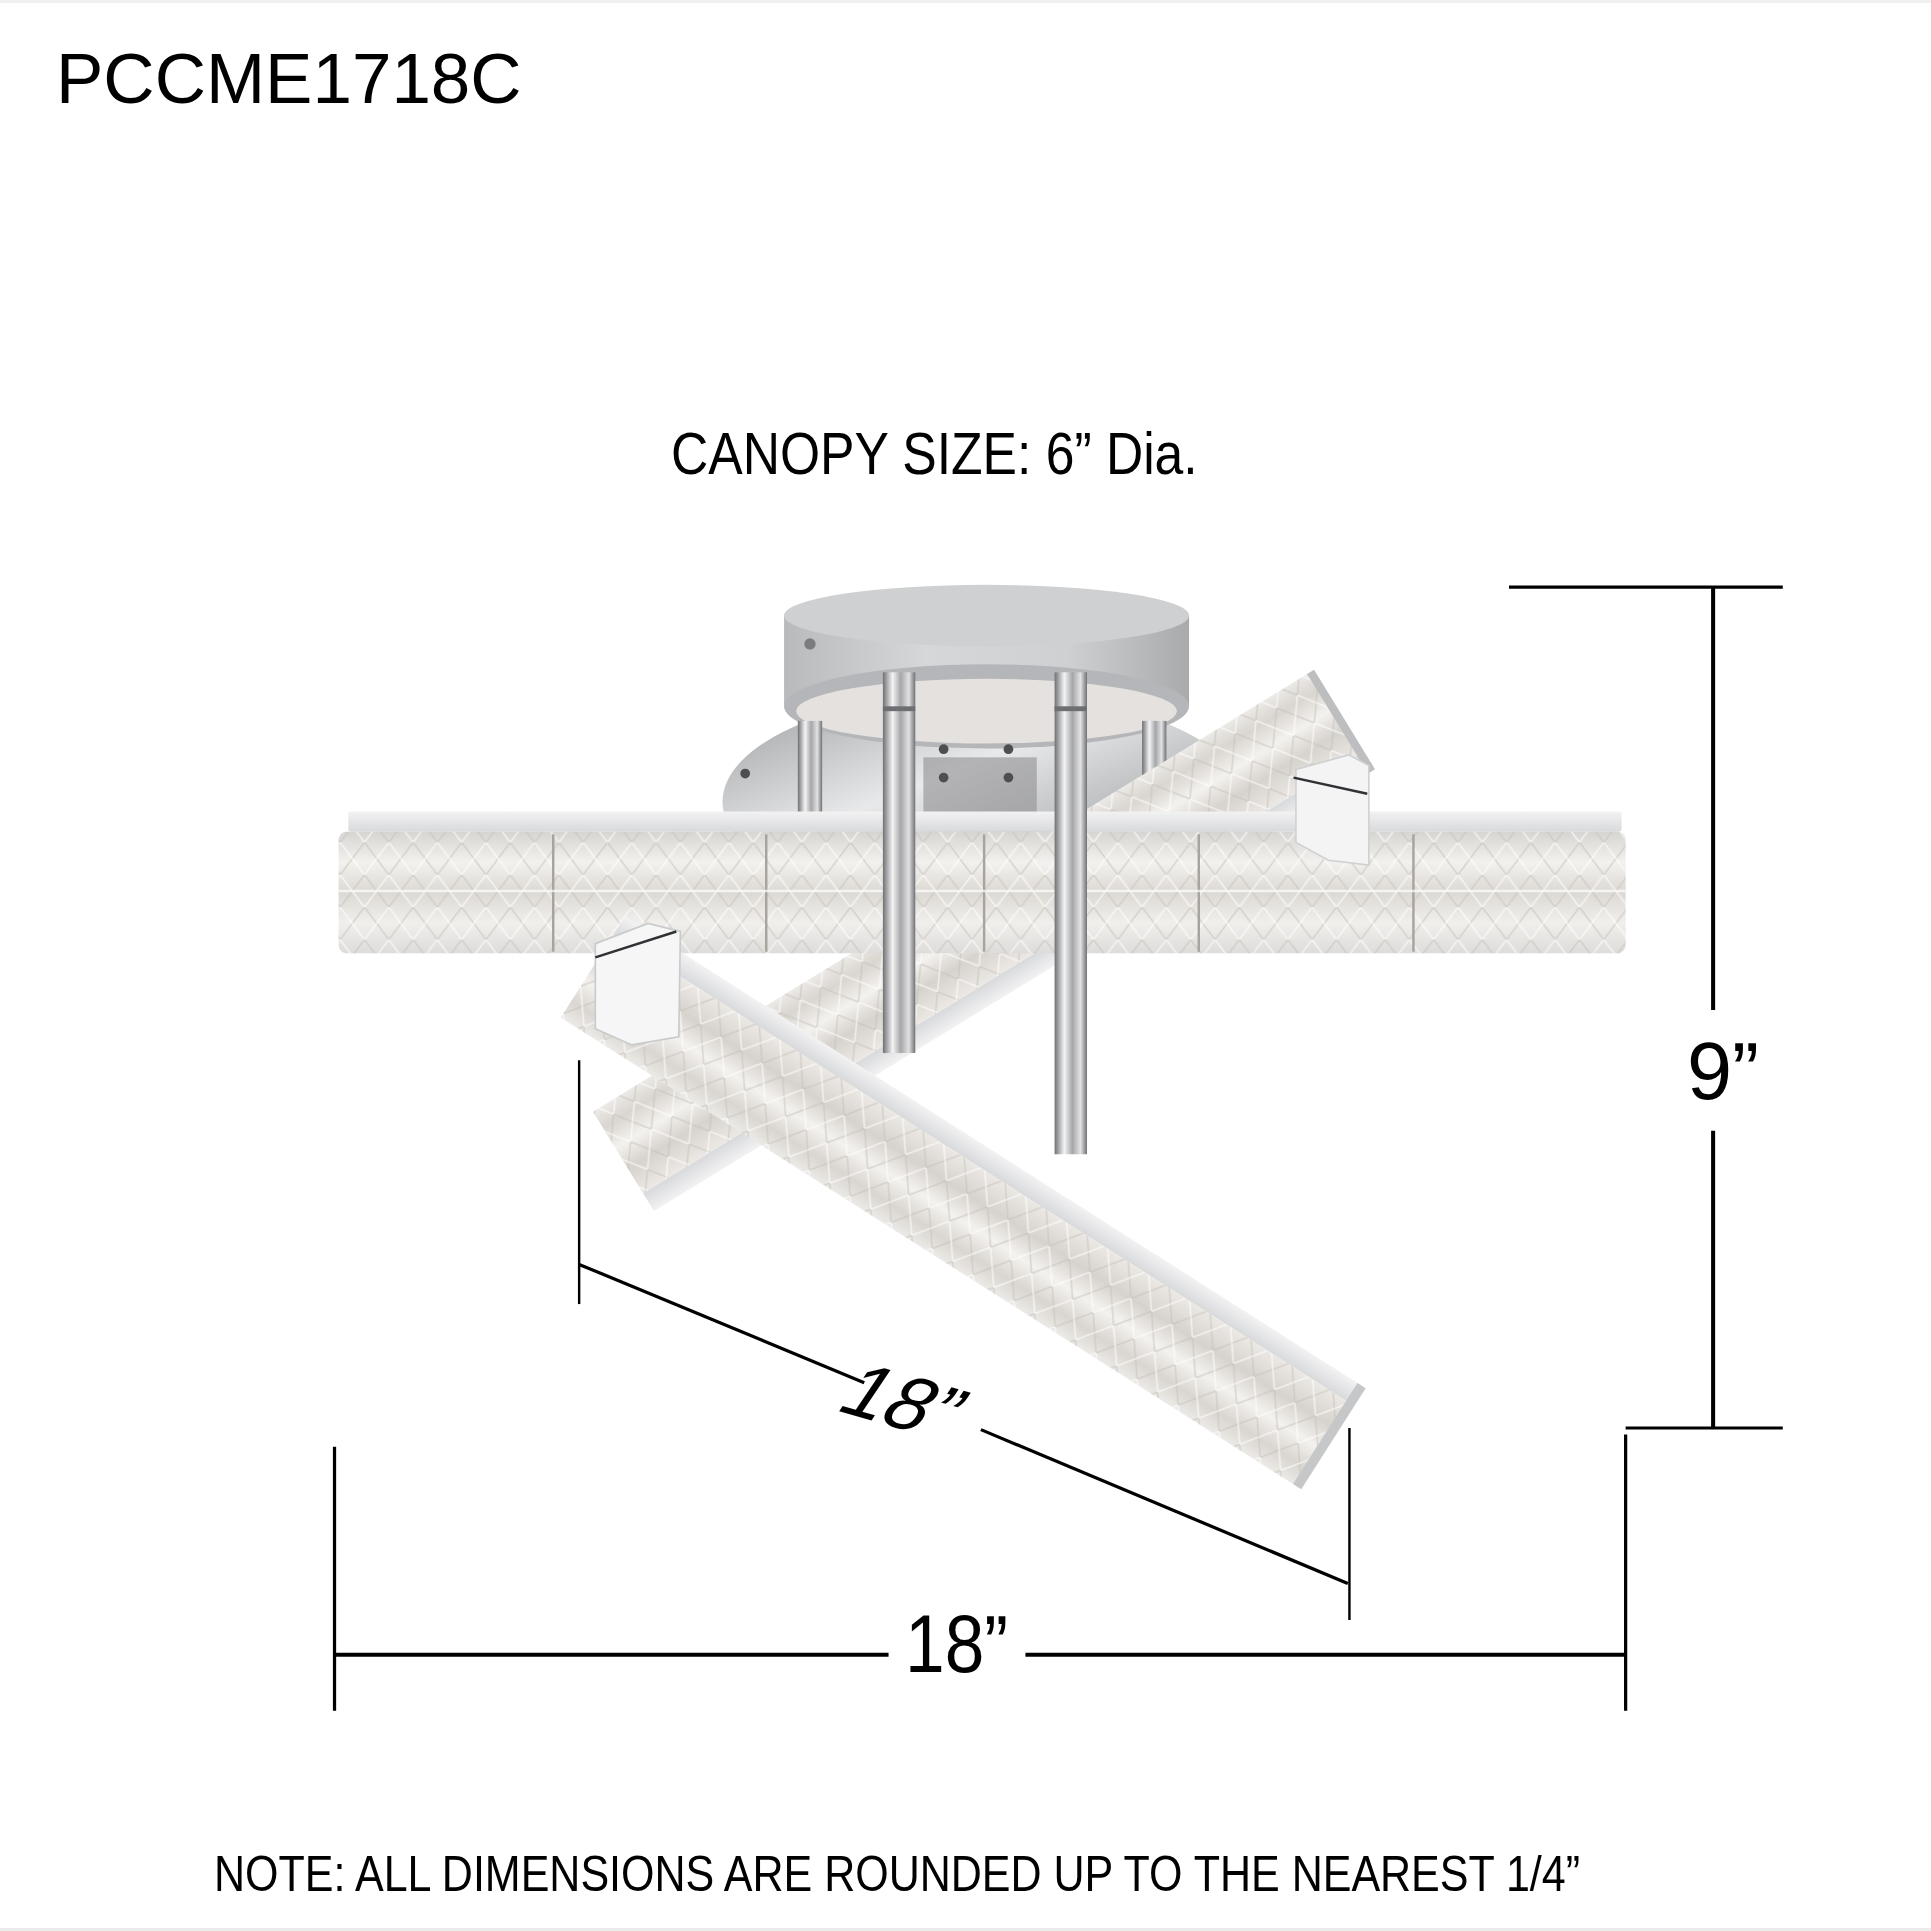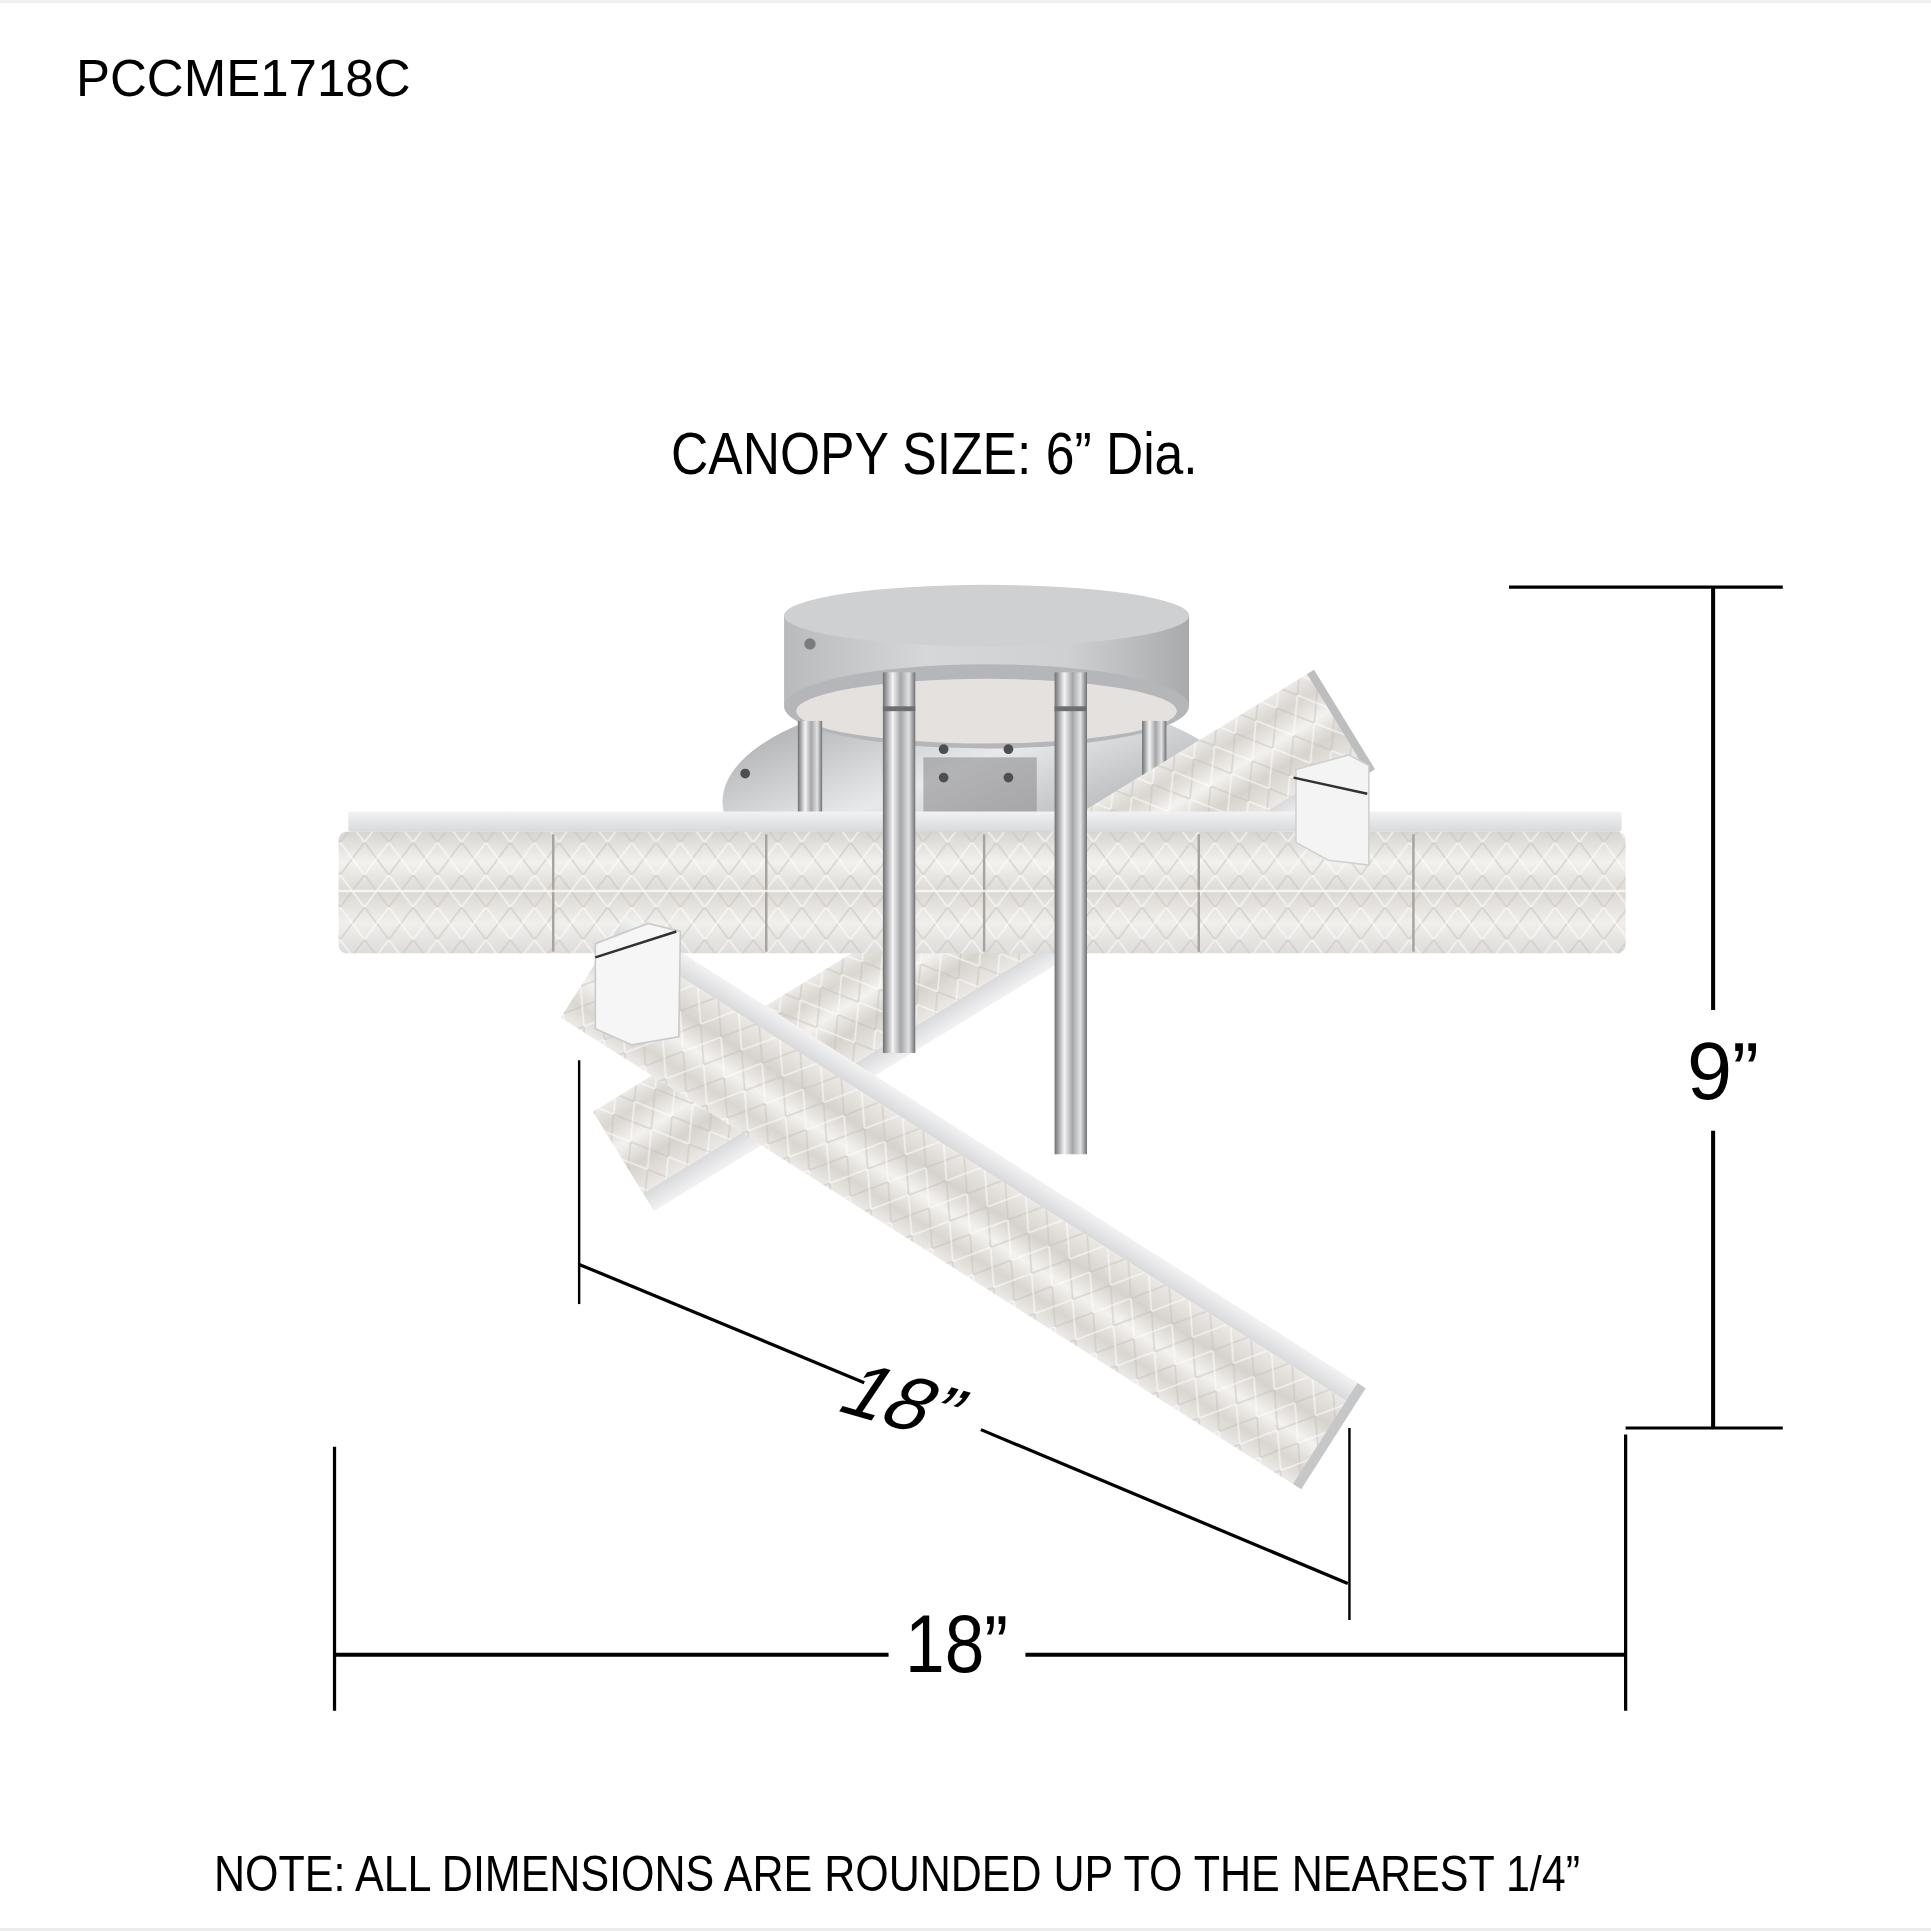--- a/index.html
+++ b/index.html
@@ -1,20 +1,20 @@
 <!DOCTYPE html>
 <html style="font-size:13px"><head>
 <meta charset="utf-8">
 <style>
   html, body { margin: 0; padding: 0; background: #ffffff; }
   body { width: 1931px; height: 1931px; position: relative; overflow: hidden;
          font-family: "Liberation Sans", "DejaVu Sans", sans-serif; color: #000; }
   .frame { position: absolute; left: 0; top: 0; width: 1931px; height: 1931px;
            box-sizing: border-box; border-top: 3.2px solid #f0f0f0; border-bottom: 3.2px solid #ececec; }
-  .title { position: absolute; left: 76px; top: 38px; font-size: 51px; line-height: 81px;
+  .title { position: absolute; left: 56px; top: 38px; font-size: 71px; line-height: 81px;
            letter-spacing: 0px; white-space: nowrap; }
   .canopy-text { position: absolute; left: 671px; top: 421px; font-size: 60px; line-height: 65px;
                  white-space: nowrap; transform: scaleX(0.86); transform-origin: left top; }
   .note { position: absolute; left: 214px; top: 1846px; font-size: 50px; line-height: 57px;
           white-space: nowrap; transform: scaleX(0.86); transform-origin: left top; }
   .dim-label { position: absolute; font-size: 81px; line-height: 81px; white-space: nowrap; }
   .dim-9 { left: 1687px; top: 1031px; }
   .dim-18w { left: 905px; top: 1604px; transform: scaleX(0.88); transform-origin: left top; }
   .dim-18d { left: 873px; top: 1351px; font-size: 78px;
              transform: rotate(16deg) skewX(-18deg); transform-origin: left top; }

